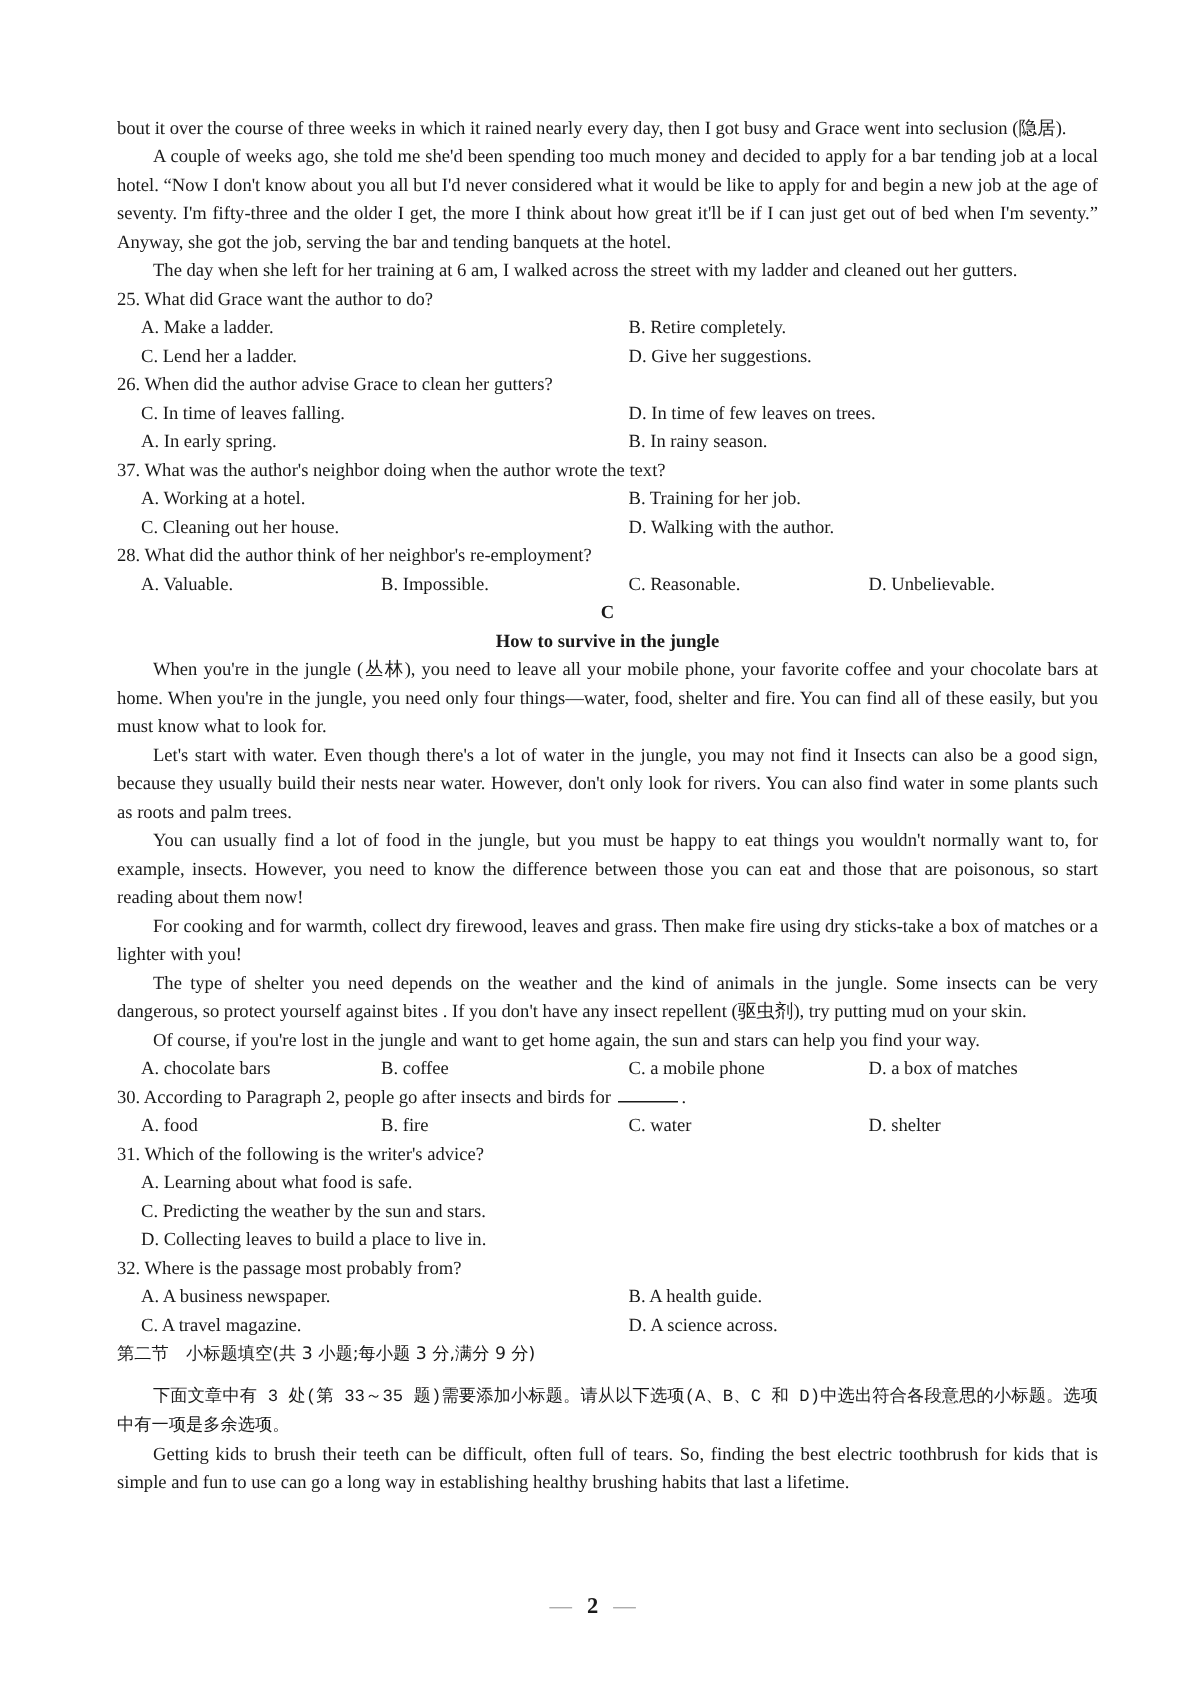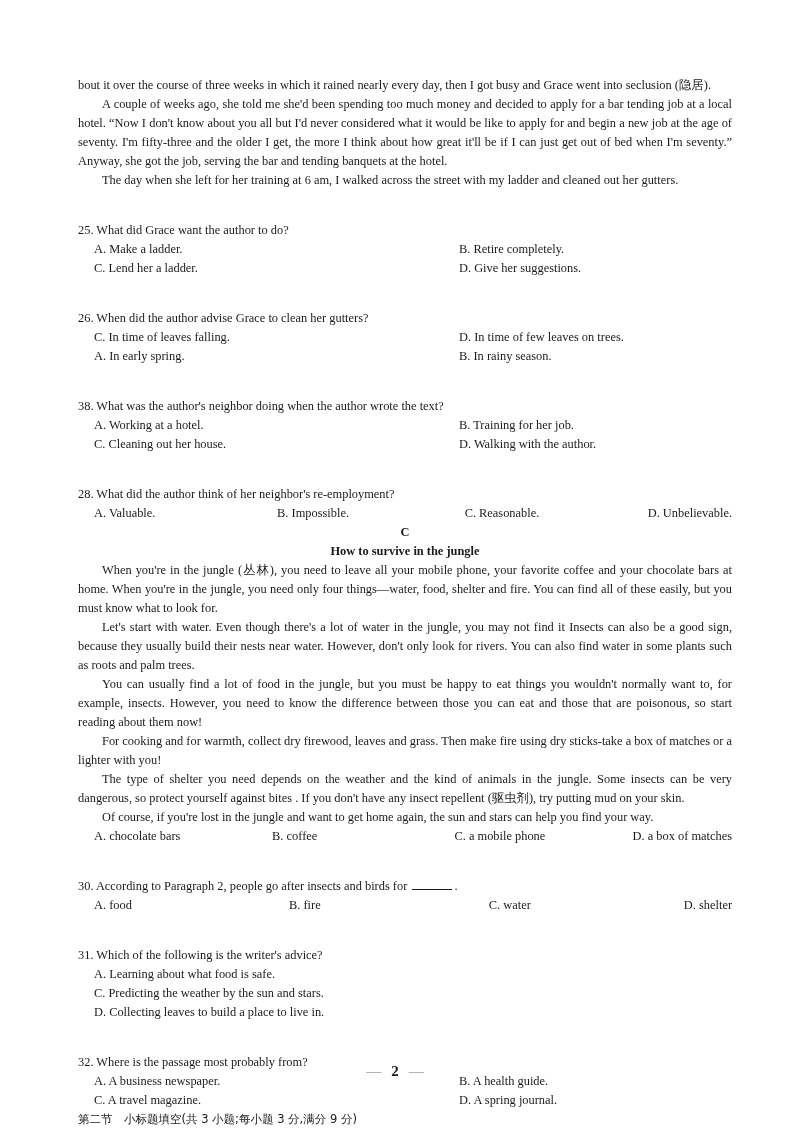--- a/index.html
+++ b/index.html
@@ -4,22 +4,22 @@
   <style>
     html, body { margin: 0; padding: 0; background: #ffffff; }
     body {
       width: 790px; height: 1136px; overflow: hidden; position: relative;
       font-family: "Liberation Serif", "DejaVu Serif", serif;
       color: #1a1a1a; font-size: 12.4px;
     }
     .page { position: absolute; left: 78px; top: 76px; width: 654px; }
     .para { line-height: 19px; text-align: justify; text-align-last: left; }
     .indent { text-indent: 24px; }
-    .q { height: 19px; line-height: 19px; white-space: nowrap; margin-top: 31px; }
-    .opts { display: flex; height: 19px; line-height: 19px; padding-left: 16px; white-space: nowrap; gap: 40px; }
+    .q { height: 19px; line-height: 19px; white-space: nowrap; }
+    .opts { display: flex; height: 19px; line-height: 19px; padding-left: 16px; white-space: nowrap; }
     .opt2 { width: 325px; }
     .opt4 { width: 160px; }
     .opt4.c { width: 165px; }
     .optline { height: 19px; line-height: 19px; padding-left: 16px; white-space: nowrap; }
     .center { text-align: center; font-weight: bold; height: 19px; line-height: 19px; }
     .blank { display: inline-block; width: 40px; border-bottom: 1px solid #1a1a1a; height: 12px; vertical-align: baseline; margin: 0 2px; }
     .sec-head { height: 19px; line-height: 19px; font-family: "DejaVu Sans", sans-serif; font-size: 11.5px; }
     .sec-head b { font-weight: normal; }
     .cn { font-family: Liberation Mono, monospace; font-size: 11.5px; line-height: 19px; text-align: justify; margin-top: 10px; }
     .pagenum { position: absolute; left: 0; width: 790px; top: 1063px; text-align: center; font-weight: bold; font-size: 15px; }
@@ -47,21 +47,21 @@
   <div class="q">26. When did the author advise Grace to clean her gutters?</div>
   <div class="opts">
     <span class="opt2">C. In time of leaves falling.</span>
     <span>D. In time of few leaves on trees.</span>
   </div>
   <div class="opts">
     <span class="opt2">A. In early spring.</span>
     <span>B. In rainy season.</span>
   </div>
 
-  <div class="q">38. What was the author's neighbor doing when the author wrote the text?</div>
+  <div class="q">37. What was the author's neighbor doing when the author wrote the text?</div>
   <div class="opts">
     <span class="opt2">A. Working at a hotel.</span>
     <span>B. Training for her job.</span>
   </div>
   <div class="opts">
     <span class="opt2">C. Cleaning out her house.</span>
     <span>D. Walking with the author.</span>
   </div>
 
   <div class="q">28. What did the author think of her neighbor's re-employment?</div>
@@ -105,24 +105,25 @@
   <div class="optline">C. Predicting the weather by the sun and stars.</div>
   <div class="optline">D. Collecting leaves to build a place to live in.</div>
 
   <div class="q">32. Where is the passage most probably from?</div>
   <div class="opts">
     <span class="opt2">A. A business newspaper.</span>
     <span>B. A health guide.</span>
   </div>
   <div class="opts">
     <span class="opt2">C. A travel magazine.</span>
-    <span>D. A spring journal.</span>
+    <span>D. A science across.</span>
   </div>
 
   <div class="sec-head">
     <b>第二节　小标题填空</b><span>(共 3 小题;每小题 3 分,满分 9 分)</span>
   </div>
   <div class="cn indent">下面文章中有 3 处(第 33～35 题)需要添加小标题。请从以下选项(A、B、C 和 D)中选出符合各段意思的小标题。选项中有一项是多余选项。</div>
+  <div class="para indent">Getting kids to brush their teeth can be difficult, often full of tears. So, finding the best electric toothbrush for kids that is simple and fun to use can go a long way in establishing healthy brushing habits that last a lifetime.</div>
 </div>
 
 <div class="pagenum">
   <span class="dash">—</span><span>2</span><span class="dash">—</span>
 </div>
 
 </body></html>

